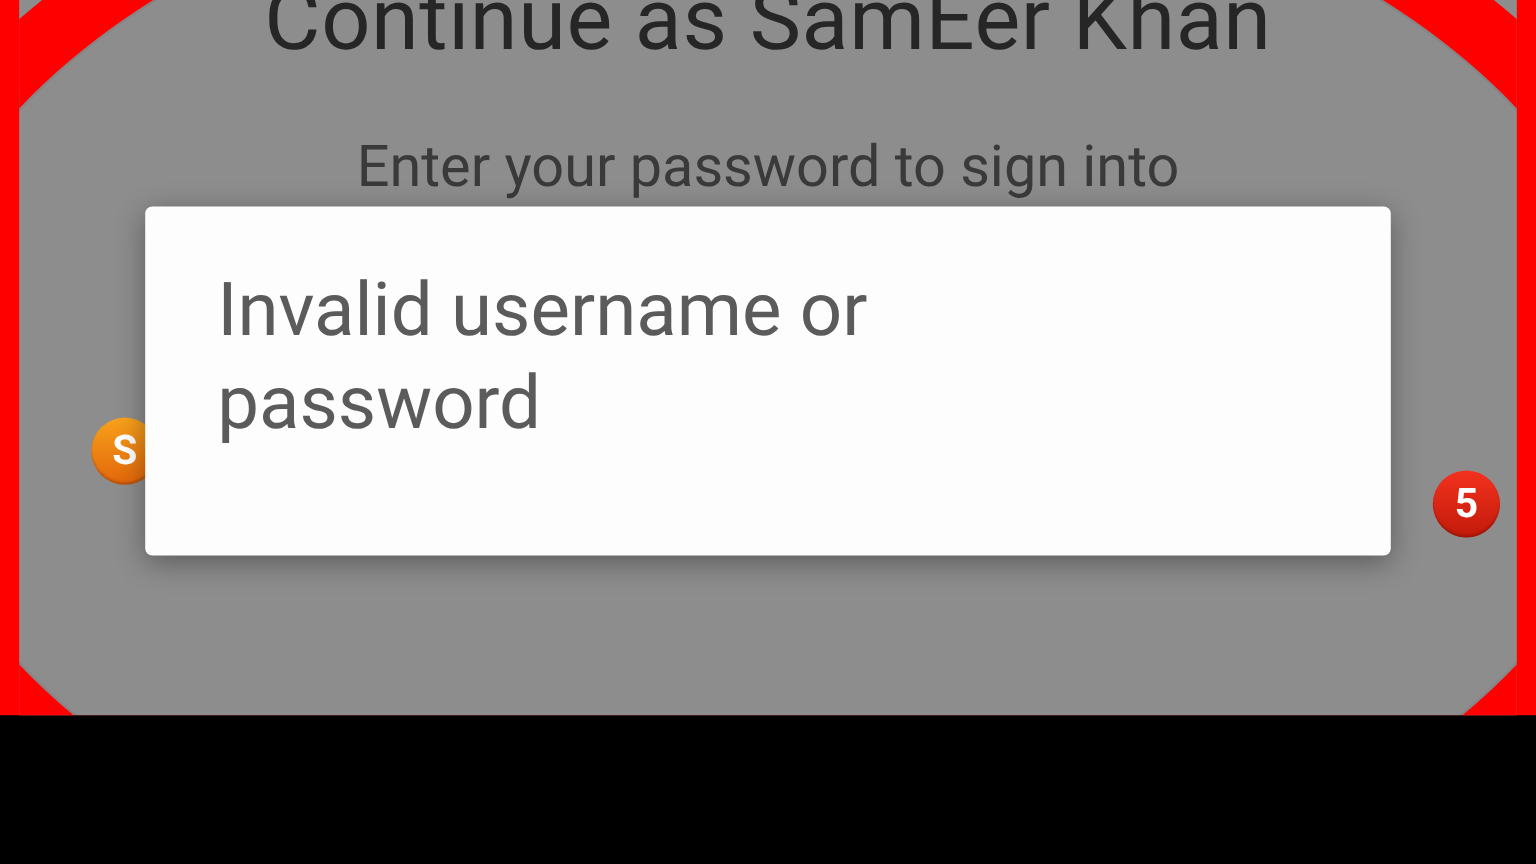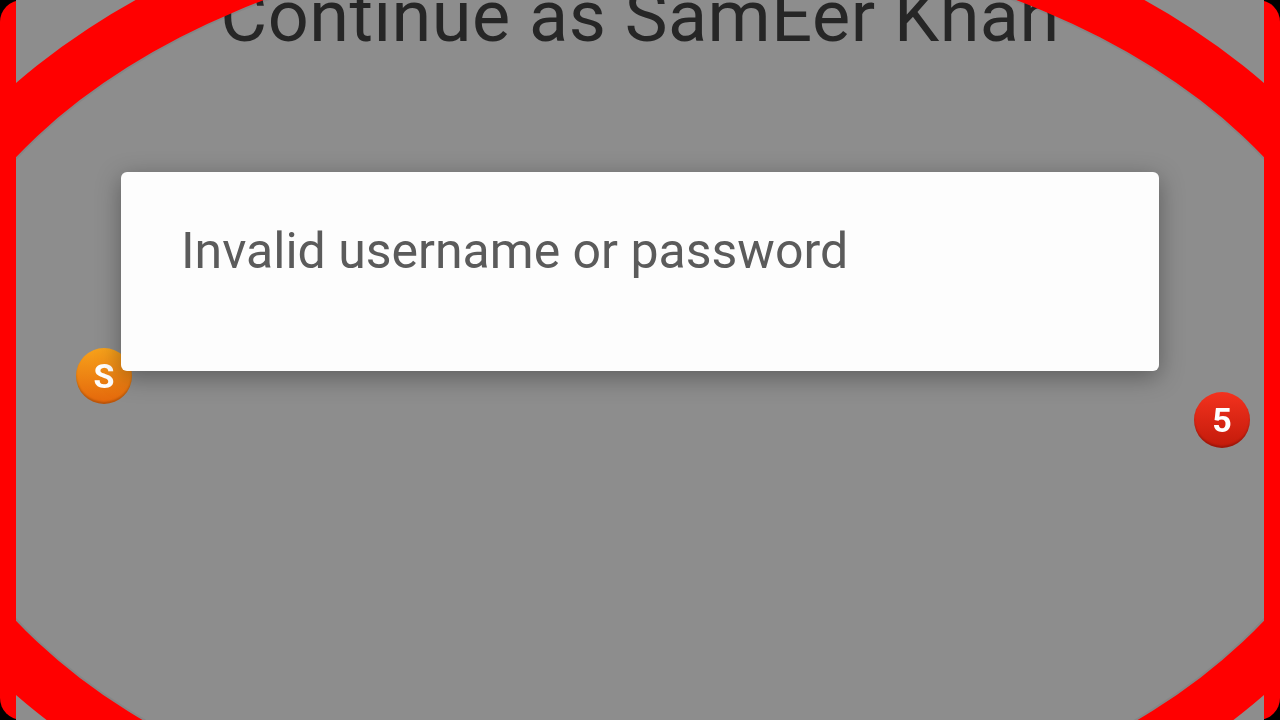--- a/index.html
+++ b/index.html
@@ -8,23 +8,22 @@
     height: 720px;
     overflow: hidden;
     font-family: Roboto, -apple-system, "Helvetica Neue", Arial, sans-serif;
     background: #000;
   }
 
   
   .frame {
     position: relative;
     width: 1280px;
-    height: 720px;
+    height: 596px;
     background: #ff0000;
-    border-radius: 22px;
   }
   .inner {
     position: absolute;
     left: 16px;
     right: 16px;
     top: 0;
     bottom: 0;
     background: #8d8d8d; 
     overflow: hidden;
   }
@@ -106,21 +105,21 @@
     left: 105px;
     right: 105px;
     top: 172px;
     background: #fdfdfd;
     border-radius: 6px;
     box-shadow: 0 6px 24px rgba(0,0,0,0.35);
     padding: 48px 60px 28px 60px;
     z-index: 5;
   }
   .dialog-msg {
-    font-size: 50px;
+    font-size: 62px;
     line-height: 1.25;
     color: #5b5b5b;
     font-weight: 400;
     margin-bottom: 60px;
     max-width: 780px;
   }
   .dialog-actions {
     display: flex;
     justify-content: flex-end;
   }
@@ -136,20 +135,21 @@
   }
 </style>
 </head>
 <body>
 
 <div class="frame">
   <div class="inner">
 
     <div class="bg-text bg-title">Continue as SamEer Khan</div>
 
+    <div class="bg-text bg-sub">Enter your password to sign into</div>
 
     <div class="badge">S</div>
 
     <div class="badge right">5</div>
 
     <div class="ring"></div>
 
     <div class="dialog">
       <div class="dialog-msg">Invalid username or password</div>
     </div>

